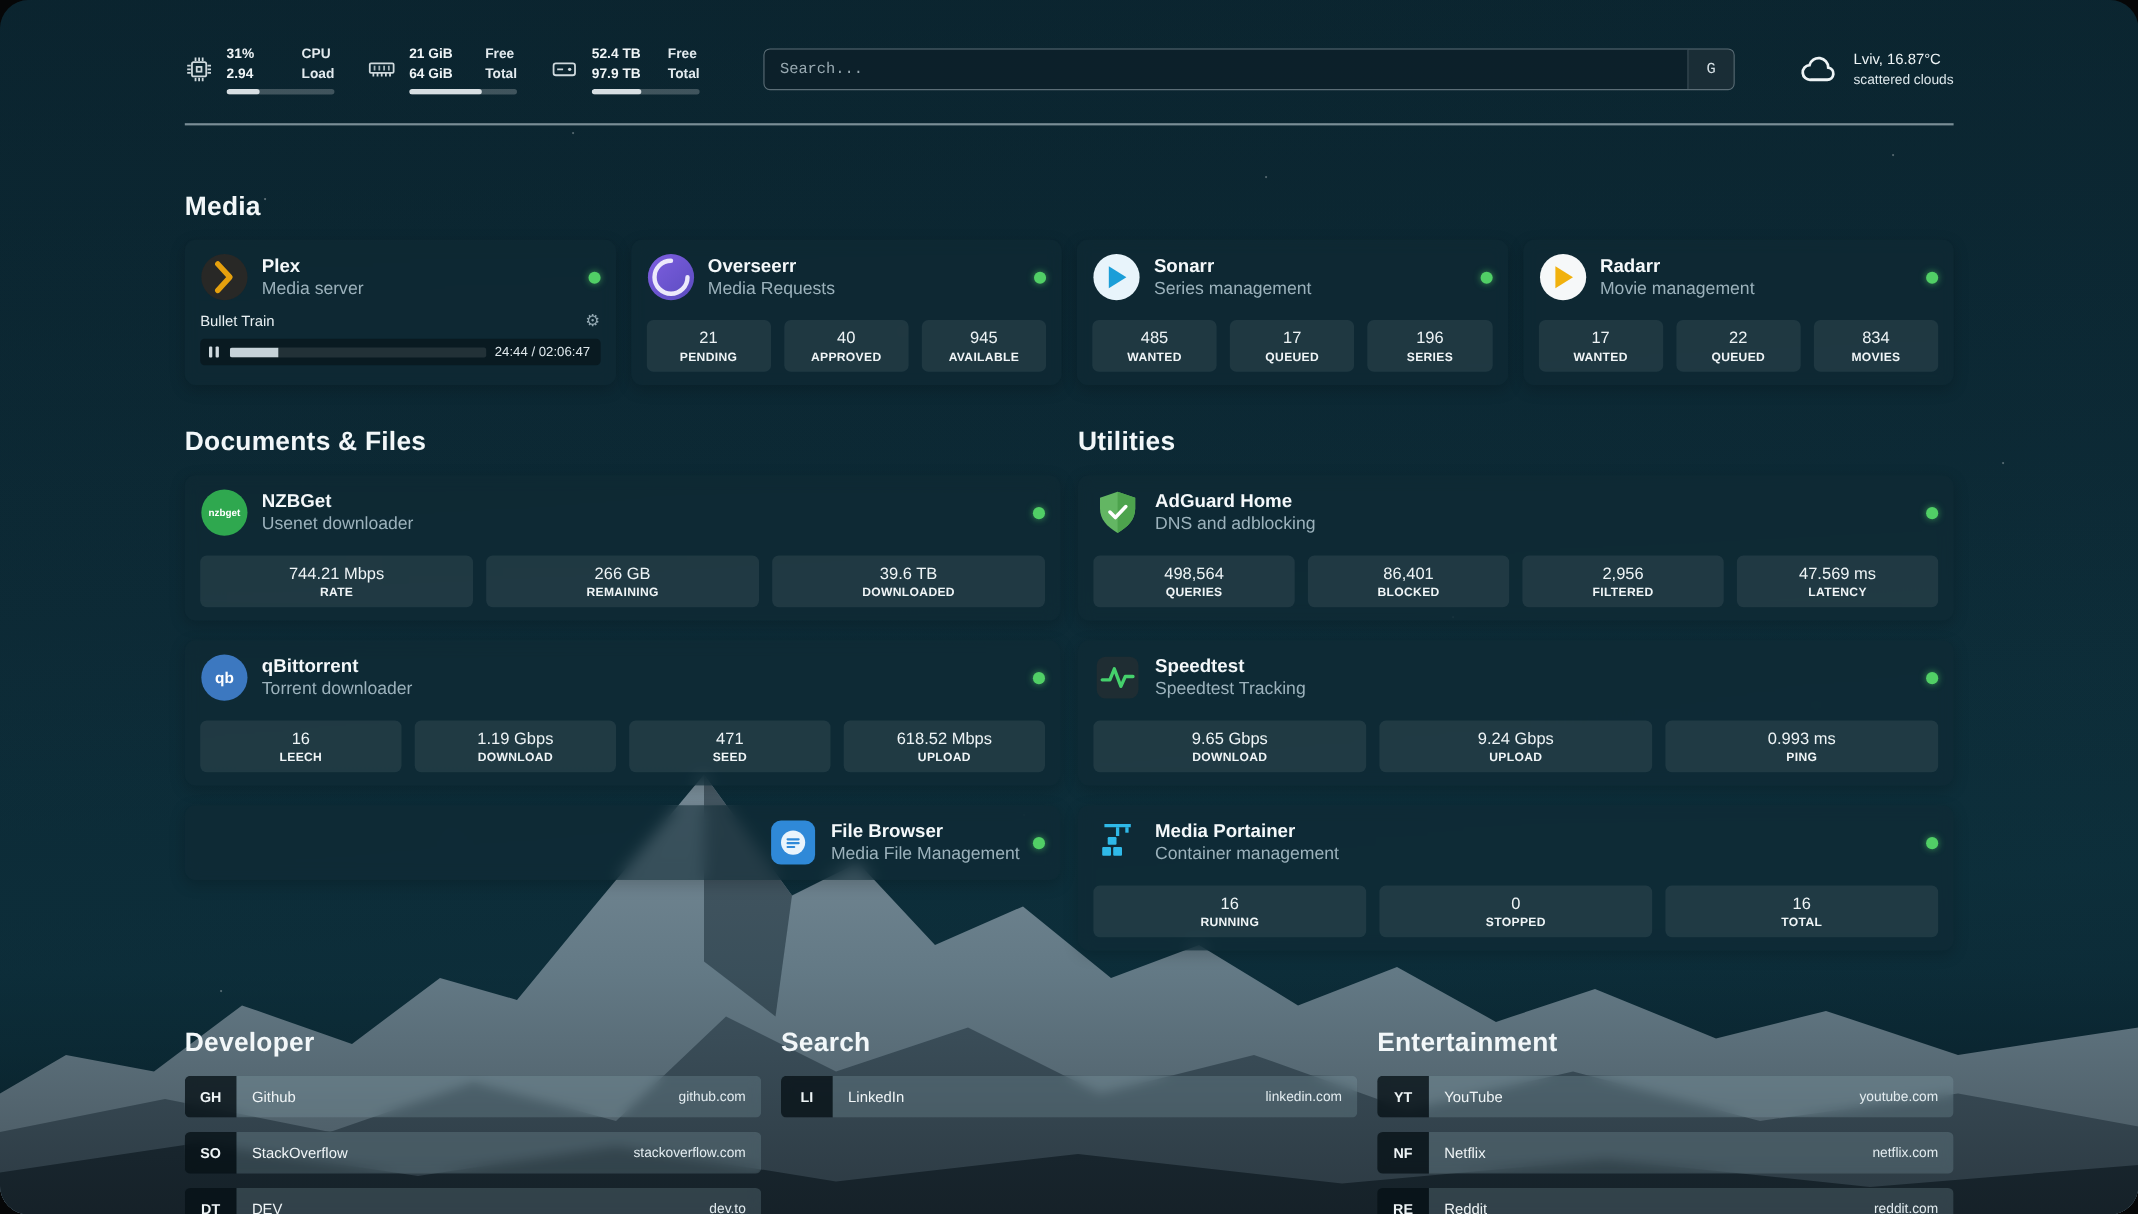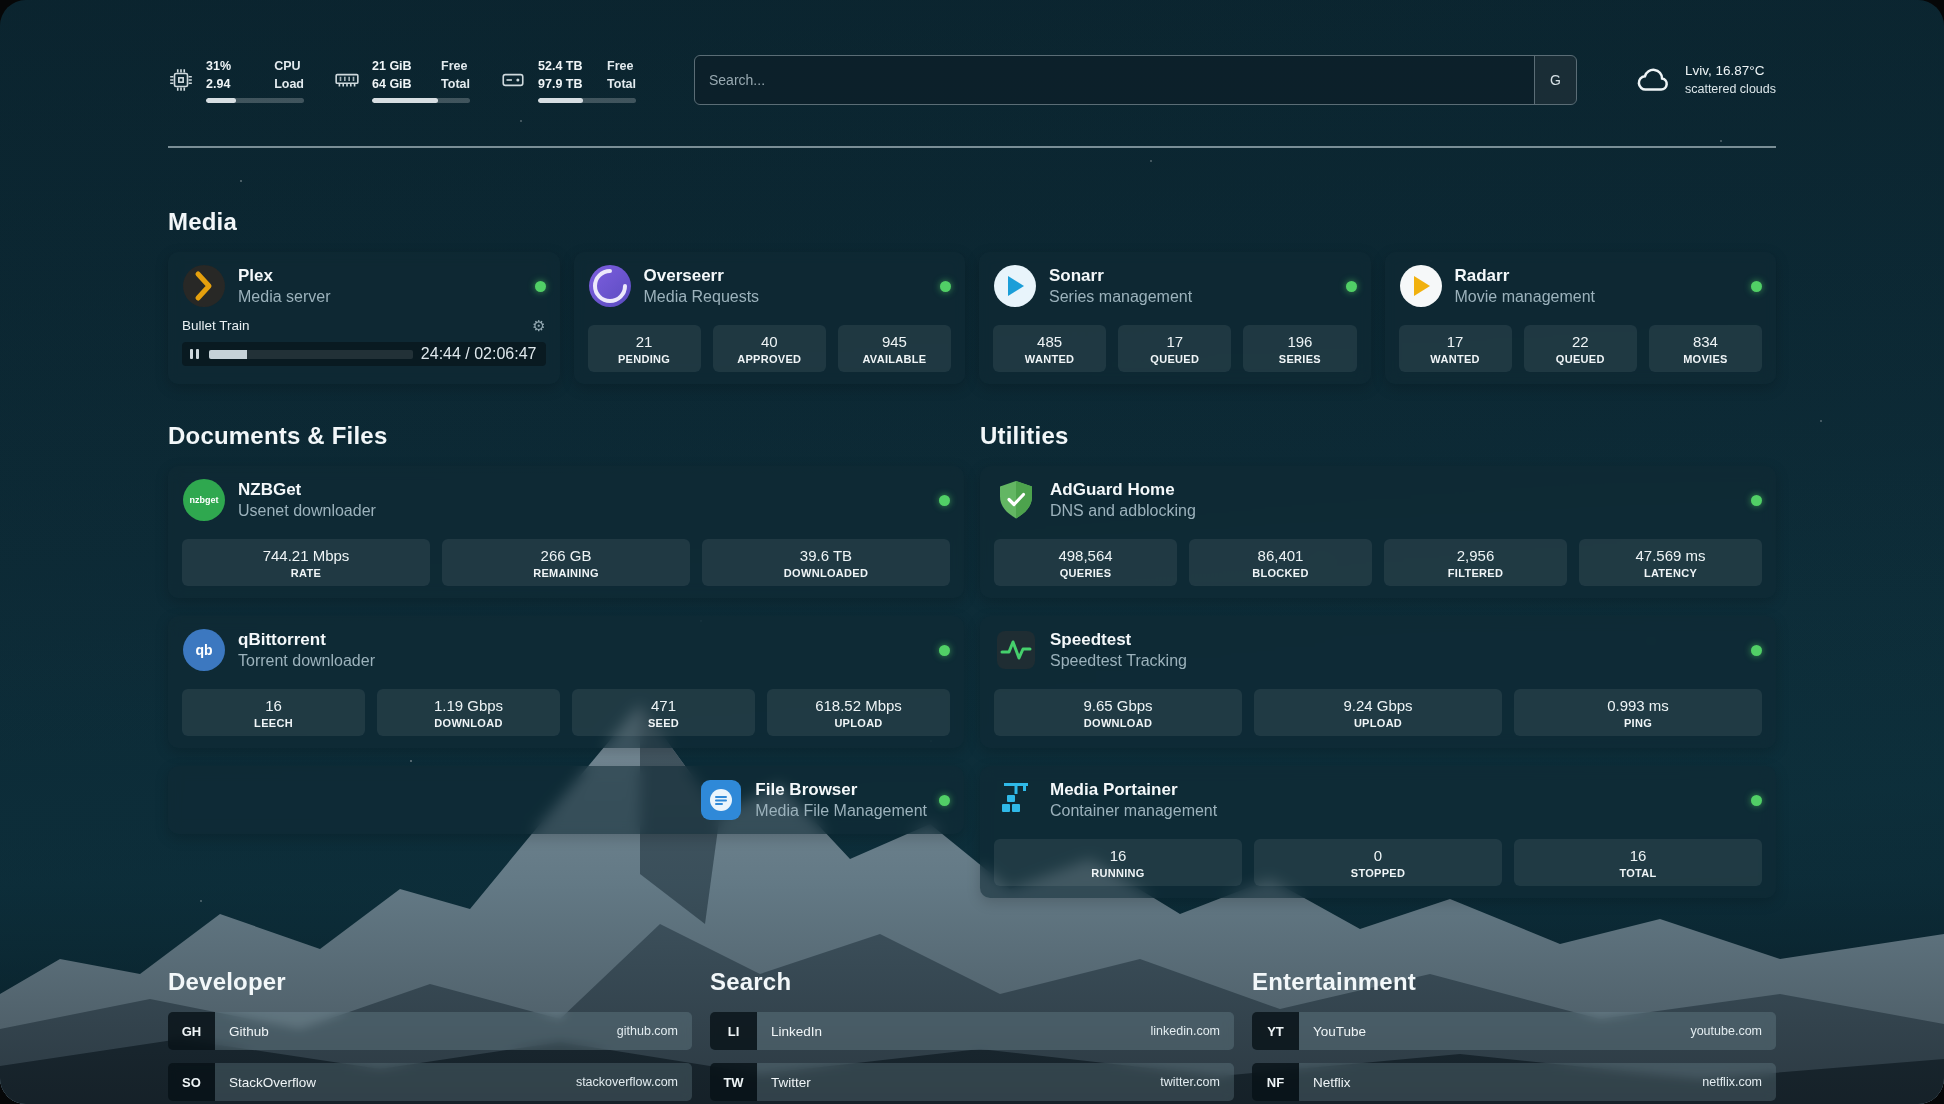--- a/index.html
+++ b/index.html
@@ -36,21 +36,21 @@
   .sys { display: flex; gap: 12px; align-items: center; }
   .sys-icon svg { width: 26px; height: 26px; display: block; }
   .sys-body { display: flex; flex-direction: column; width: 98px; }
   .sys-text { display: flex; justify-content: space-between; gap: 10px; font-weight: bold; }
   .sys-col { display: flex; flex-direction: column; font-size: 12.5px; line-height: 1.45; }
   .sys-values { color: #f0f5f7; }
   .sys-labels { color: #e2eaee; }
   .sys-bar { height: 5px; border-radius: 3px; background: rgba(255,255,255,0.22); margin-top: 5px; overflow: hidden; }
   .sys-bar-fill { height: 100%; background: #d7dee2; border-radius: 3px; }
 
-  .searchwrap { flex: 1; position: relative; height: 50px; margin: 15px 34px; }
+  .searchwrap { flex: 1; position: relative; height: 38px; margin: 4px 34px; font-family: Liberation Mono, monospace; }
   .search { width: 100%; height: 100%; background: rgba(12,31,40,0.72); border: 1px solid #5b6d76;
     border-radius: 6px; color: #e6edf0; font-size: 14px; padding: 0 58px 0 14px; font-family: inherit; outline: none; }
   .search::placeholder { color: #98a9b1; }
   .search-engine { position: absolute; top: 1px; right: 1px; bottom: 1px; width: 42px;
     background: rgba(255,255,255,0.06); border: none; border-left: 1px solid #5b6d76;
     border-radius: 0 5px 5px 0; color: #d6e0e5; font-size: 14px; cursor: pointer; font-family: inherit; }
 
   .weather { display: flex; align-items: center; gap: 12px; }
   .weather-icon svg { width: 38px; height: 38px; display: block; }
   .weather-text { display: flex; flex-direction: column; font-size: 13.5px; line-height: 1.4; color: #eef4f6; }
@@ -85,21 +85,21 @@
   
   .np-row { display: flex; align-items: flex-start; margin-top: 10px; }
   .np-title { font-size: 13.5px; color: #e9f0f3; }
   .gear { margin-left: auto; color: #93a8b2; font-size: 15px; cursor: pointer; line-height: 1; }
   .player { display: flex; align-items: center; gap: 8px; margin-top: 9px; background: rgba(5,12,16,0.5);
     border-radius: 4px; height: 24px; padding: 0 9px 0 6px; }
   .pause { display: flex; gap: 2.5px; cursor: pointer; padding: 2px; }
   .pause i { display: block; width: 3px; height: 10px; background: #cfd9de; border-radius: 1px; }
   .ptrack { flex: 1; height: 9px; background: rgba(255,255,255,0.10); border-radius: 2px; overflow: hidden; cursor: pointer; }
   .pfill { height: 100%; background: #c6d2d8; }
-  .ptime { font-size: 16px; color: #dfe8ec; white-space: nowrap; }
+  .ptime { font-size: 12px; color: #dfe8ec; white-space: nowrap; }
 
   .two-col { display: grid; grid-template-columns: 1fr 1fr; gap: 16px; margin-top: 38px; }
   .col .card { margin-bottom: 18px; }
 
   
   .bm-grid { display: grid; grid-template-columns: 1fr 1fr 1fr; gap: 18px; margin-top: 52px; }
   .bm-row { display: flex; height: 38px; margin-bottom: 13px; border-radius: 5px; overflow: hidden;
     cursor: pointer; backdrop-filter: blur(5px); }
   .bm-abbr { min-width: 47px; display: flex; align-items: center; justify-content: center;
     background: rgba(7,17,22,0.78); color: #eef4f6; font-weight: 700; font-size: 13px; }
@@ -577,27 +577,20 @@
 
       <section>
         <h2 class="sec-title">Search</h2>
         <div class="bm-row">
           <span class="bm-abbr">LI</span>
           <span class="bm-body">
             <span class="bm-name">LinkedIn</span>
             <span class="bm-url">linkedin.com</span>
           </span>
         </div>
-        <div class="bm-row">
-          <span class="bm-abbr">TW</span>
-          <span class="bm-body">
-            <span class="bm-name">Twitter</span>
-            <span class="bm-url">twitter.com</span>
-          </span>
-        </div>
       </section>
 
       <section>
         <h2 class="sec-title">Entertainment</h2>
         <div class="bm-row">
           <span class="bm-abbr">YT</span>
           <span class="bm-body">
             <span class="bm-name">YouTube</span>
             <span class="bm-url">youtube.com</span>
           </span>

